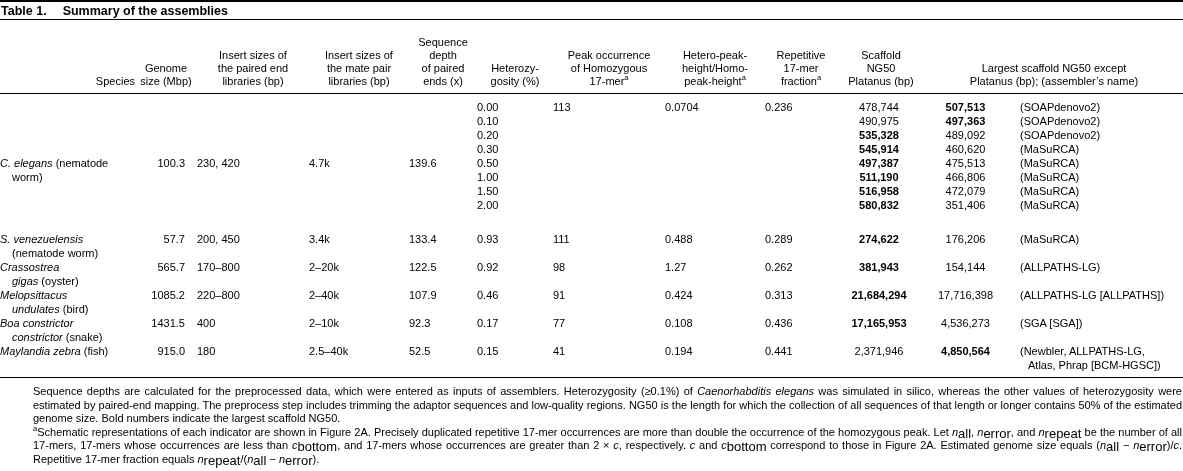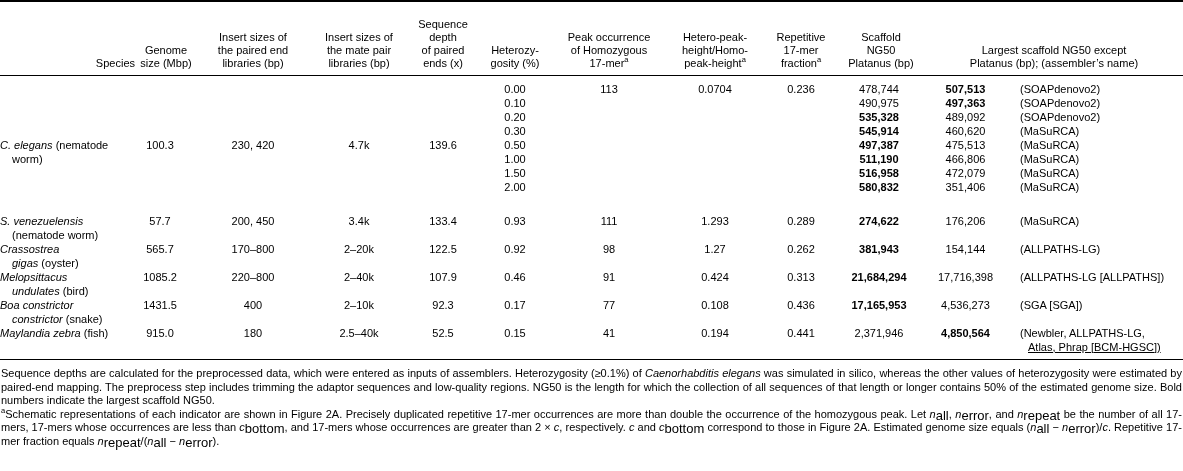--- a/index.html
+++ b/index.html
@@ -30,42 +30,46 @@
   }
   thead th.species { text-align:right; padding-left:4px; }
   thead th sup, .footnotes sup { font-size:7.5px; vertical-align:super; line-height:0; }
   .footnotes sub { font-size:13px; vertical-align:-2px; line-height:0; }
 
   tbody td {
     font-size:11px; line-height:14px; vertical-align:top;
     white-space:nowrap; padding:0;
   }
   td.species { text-align:left; padding-left:0; }
-  td.r  { text-align:center; padding-right:12px; }
-  td.c  { text-align:center;margin-top:48px; }
+  td.r  { text-align:right; padding-right:12px; }
+  td.c  { text-align:left;margin-top:48px; }
   td.rn { text-align:center; padding-right:4px; }
   td.asm { text-align:left; padding-left:10px; }
-  .asm-cont { padding-left:8px;text-decoration:underline; }
+  .asm-cont { padding-left:8px; }
   .indent { padding-left:12px; }
   .pt56 { padding-top:56px; }
   .it { font-style:italic; }
   .b  { font-weight:bold; }
   td.b { font-weight:bold; }
   tr.sp td { line-height:0; font-size:0; }
 
   .footnotes { margin-top:7px; padding:0 1px; }
   .footnotes p {
     font-size:11px; line-height:13.5px;
     text-align:justify;
+    margin-left:32px;
   }
 </style>
 </head>
 <body>
 
 <div class="page">
+  <div class="title-row">
+    <span class="tlabel">Table 1.</span><span>Summary of the assemblies</span>
+  </div>
 
   <table class="asm">
     <colgroup>
       <col style="width:135px">
         <col style="width:62px">
         <col style="width:112px">
       <col style="width:100px">
         <col style="width:68px">
         <col style="width:76px">
       <col style="width:112px">
@@ -216,21 +220,21 @@
           <td class="species">
             <div><span class="it">S. venezuelensis</span></div>
             <div class="indent"><span>(nematode worm)</span></div>
           </td>
           <td class="r">57.7</td>
           <td class="c">200, 450</td>
           <td class="c">3.4k</td>
           <td class="c">133.4</td>
           <td class="c">0.93</td>
           <td class="c">111</td>
-          <td class="c">1.293</td>
+          <td class="c">0.488</td>
           <td class="c">0.289</td>
           <td class="rn b">274,622</td>
           <td class="rn">176,206</td>
           <td class="asm">
             <div>(MaSuRCA)</div>
           </td>
         </tr>
         <tr>
           <td class="species">
             <div><span class="it">Crassostrea</span></div>

